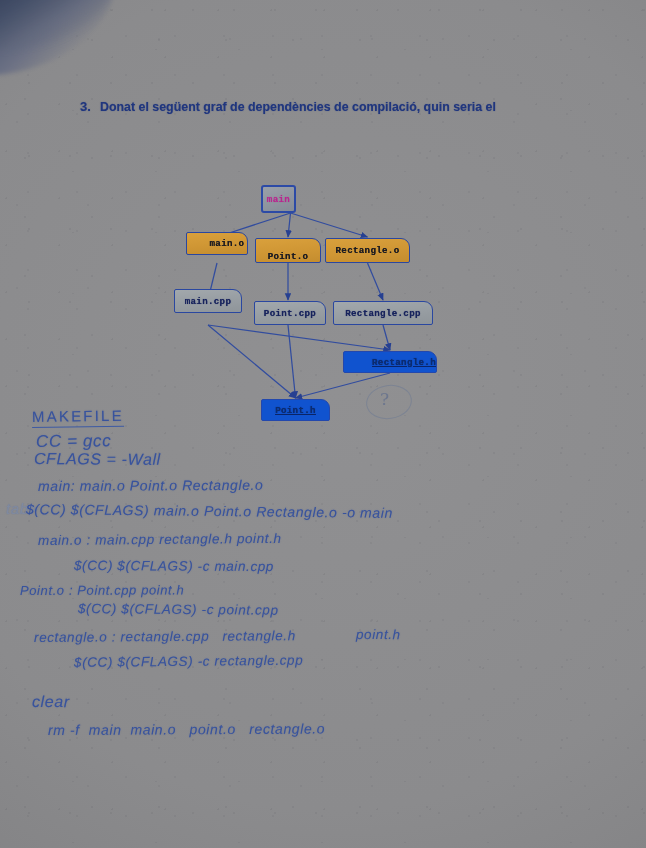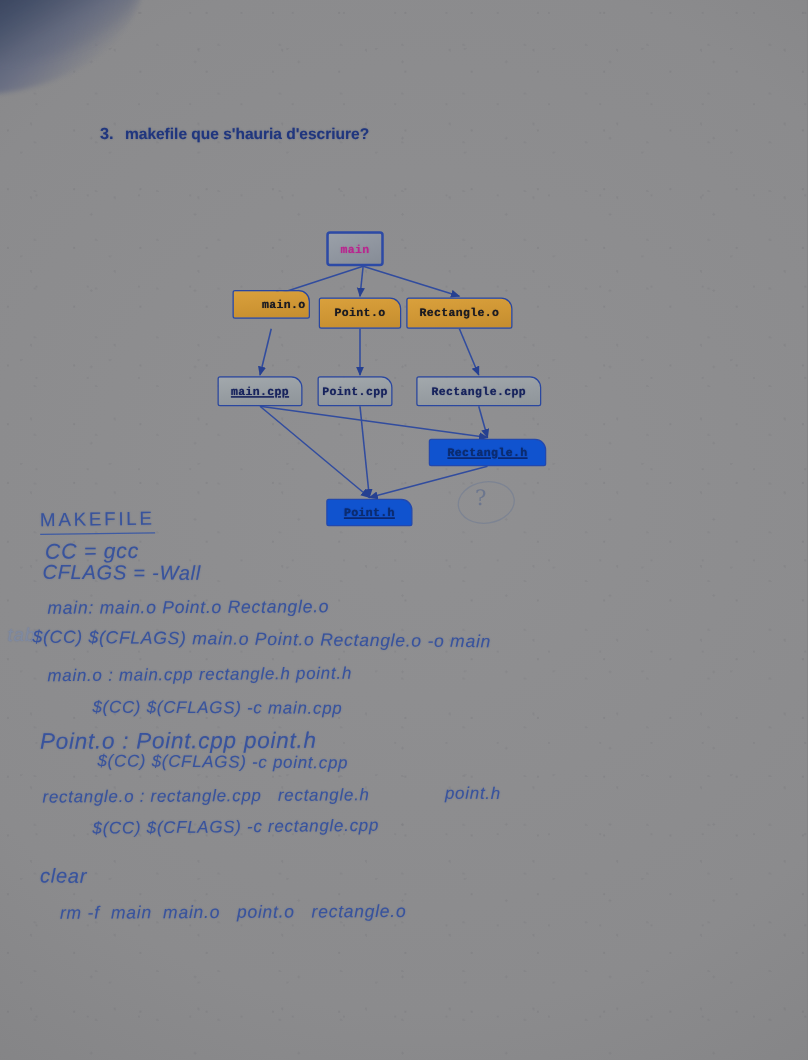--- a/index.html
+++ b/index.html
@@ -196,21 +196,21 @@
 
 <div id="page">
   <div id="paper"></div>
   <div id="grain"></div>
   <div id="corner-shadow"></div>
   <div id="corner-shadow2"></div>
 
   <div id="question">
     <span class="qnum">3.</span>
     <span class="qtext">
-      <span class="l2">makefile que s'hauria d'escriure?</span>
+      <span class="l1">Donat el següent graf de dependències de compilació, quin seria el</span>
     </span>
   </div>
 
   <div id="diagram">
     <svg id="edges" width="646" height="848">
       <defs>
         <marker id="arw" markerWidth="7" markerHeight="7" refX="5.4" refY="2.6" orient="auto" markerUnits="strokeWidth">
           <path d="M0,0 L6,2.6 L0,5.2 z" fill="#1e3a92"></path>
         </marker>
       </defs>
@@ -222,42 +222,42 @@
           <line x1="288" y1="263" x2="288" y2="300"></line>
           <line x1="367.5" y1="263" x2="383" y2="300"></line>
           <line x1="208" y1="325" x2="295.5" y2="398"></line>
           <line x1="208" y1="325" x2="390" y2="350"></line>
           <line x1="288" y1="325" x2="295.5" y2="398"></line>
           <line x1="383" y1="325" x2="390" y2="350"></line>
           <line x1="390" y1="373" x2="295.5" y2="398"></line>
         </g>
     </svg>
 
-    <div class="node main" style="left: 261px; top: 185px; width: 46px; height: 28px;">
+    <div class="node main" style="left: 261px; top: 185px; width: 35px; height: 28px;">
       <span class="lbl">main</span>
     </div>
     <div class="node dotO" style="left: 186px; top: 232px; width: 62px; height: 23px; padding-left: 20px;">
       <span class="lbl">main.o</span>
     </div>
-    <div class="node dotO" style="left: 255px; top: 238px; width: 66px; height: 25px;">
+    <div class="node dotO" style="left: 255px; top: 238px; width: 66px; height: 25px; align-items: flex-end;">
       <span class="lbl">Point.o</span>
     </div>
     <div class="node dotO" style="left: 325px; top: 238px; width: 85px; height: 25px;">
       <span class="lbl">Rectangle.o</span>
     </div>
-    <div class="node dotCpp" style="left: 174px; top: 301px; width: 68px; height: 24px; text-decoration: underline;">
+    <div class="node dotCpp" style="left: 174px; top: 289px; width: 68px; height: 24px;">
       <span class="lbl">main.cpp</span>
     </div>
-    <div class="node dotCpp" style="left: 254px; top: 301px; width: 60px; height: 24px;">
+    <div class="node dotCpp" style="left: 254px; top: 301px; width: 72px; height: 24px;">
       <span class="lbl">Point.cpp</span>
     </div>
     <div class="node dotCpp" style="left: 333px; top: 301px; width: 100px; height: 24px; align-items: center;">
       <span class="lbl">Rectangle.cpp</span>
     </div>
-    <div class="node dotH" style="left: 343px; top: 351px; width: 94px; height: 22px;">
+    <div class="node dotH" style="left: 343px; top: 351px; width: 94px; height: 22px; justify-content: flex-end;">
       <span class="lbl">Rectangle.h</span>
     </div>
     <div class="node dotH" style="left: 261px; top: 399px; width: 69px; height: 22px;">
       <span class="lbl">Point.h</span>
     </div>
 
     <div id="qmark">
       <span class="ring"></span>
       <span class="q">?</span>
     </div>
@@ -266,21 +266,21 @@
   <div id="hand">
     <div class="hw title" style="left:32px; top:408px; transform:rotate(-0.8deg);">MAKEFILE</div>
     <div class="hw faint" style="left:6px; top:500px;">tab&gt;</div>
     <div id="hw-lines">
         <div class="hw" style="left: 36px; top: 432px; font-size: 17px; transform: rotate(-0.6deg);">CC = gcc</div>
         <div class="hw" style="left: 34px; top: 450px; font-size: 16px; transform: rotate(0.4deg);">CFLAGS = -Wall</div>
         <div class="hw" style="left: 38px; top: 478px; font-size: 14px; transform: rotate(-0.3deg);">main: main.o Point.o Rectangle.o</div>
         <div class="hw" style="left: 26px; top: 501px; font-size: 14px; transform: rotate(0.6deg);">$(CC) $(CFLAGS) main.o Point.o Rectangle.o -o main</div>
         <div class="hw" style="left: 38px; top: 533px; font-size: 13.5px; transform: rotate(-0.5deg);">main.o : main.cpp rectangle.h point.h</div>
         <div class="hw" style="left: 74px; top: 558px; font-size: 13.5px; transform: rotate(0.3deg);">$(CC) $(CFLAGS) -c main.cpp</div>
-        <div class="hw" style="left: 32px; top: 583px; font-size: 18px; transform: rotate(-0.2deg);">Point.o : Point.cpp point.h</div>
+        <div class="hw" style="left: 20px; top: 583px; font-size: 13px; transform: rotate(-0.2deg);">Point.o : Point.cpp point.h</div>
         <div class="hw" style="left: 78px; top: 601px; font-size: 13.5px; transform: rotate(0.5deg);">$(CC) $(CFLAGS) -c point.cpp</div>
         <div class="hw" style="left: 34px; top: 630px; font-size: 13.5px; transform: rotate(-0.4deg);">rectangle.o : rectangle.cpp   rectangle.h</div>
         <div class="hw" style="left: 356px; top: 627px; font-size: 13.5px; transform: rotate(0.2deg);">point.h</div>
         <div class="hw" style="left: 74px; top: 655px; font-size: 13.5px; transform: rotate(-0.6deg);">$(CC) $(CFLAGS) -c rectangle.cpp</div>
         <div class="hw" style="left: 32px; top: 693px; font-size: 16px; transform: rotate(0.3deg); text-align: center;">clear</div>
         <div class="hw" style="left: 48px; top: 722px; font-size: 14px; transform: rotate(-0.3deg);">rm -f  main  main.o   point.o   rectangle.o</div>
       </div>
   </div>
 </div>
 

